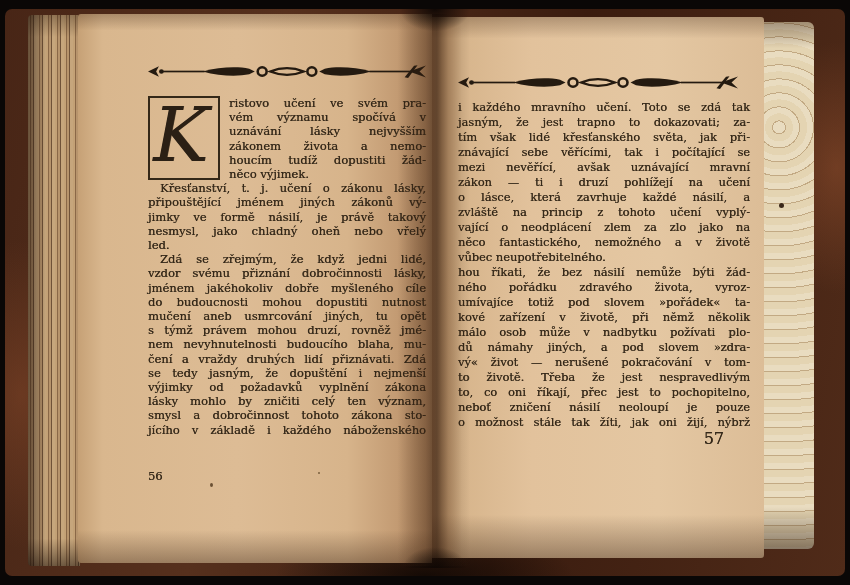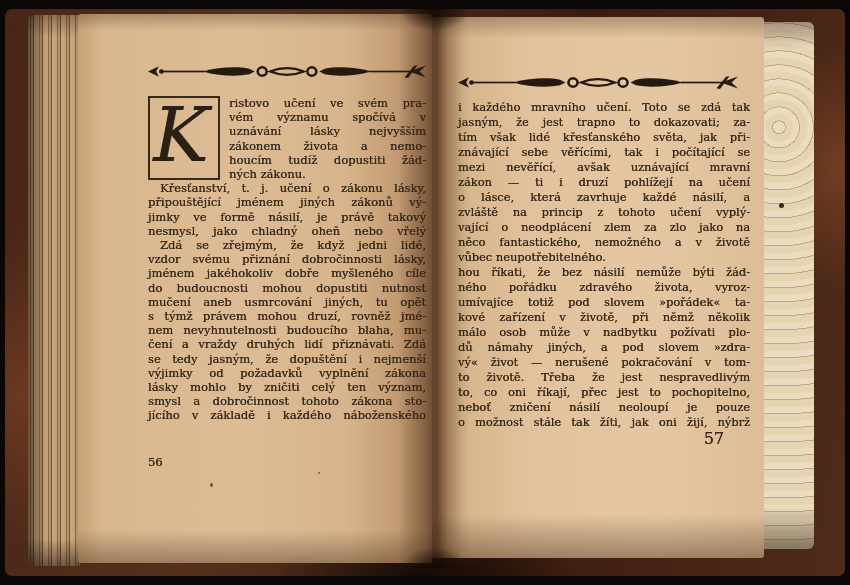--- a/index.html
+++ b/index.html
@@ -103,29 +103,30 @@
       <div class="dc-row">
         <div class="dc-box">
           <span>K</span>
         </div>
         <div class="dc-lines">
           <div class="ln">ristovo učení ve svém pra-</div>
           <div class="ln">vém významu spočívá v</div>
           <div class="ln">uznávání lásky nejvyšším</div>
           <div class="ln">zákonem života a nemo-</div>
           <div class="ln">houcím tudíž dopustiti žád-</div>
-          <div class="ln end">ných zákonu.</div>
+          <div class="ln end">něco výjimek.</div>
         </div>
       </div>
 
       <div class="para">
         <div class="ln ind">Křesťanství, t. j. učení o zákonu lásky,</div>
         <div class="ln">připouštějící jménem jiných zákonů vý-</div>
         <div class="ln">jimky ve formě násilí, je právě takový</div>
         <div class="ln">nesmysl, jako chladný oheň nebo vřelý</div>
+        <div class="ln end">led.</div>
       </div>
 
       <div class="para">
         <div class="ln ind">Zdá se zřejmým, že když jedni lidé,</div>
         <div class="ln">vzdor svému přiznání dobročinnosti lásky,</div>
         <div class="ln">jménem jakéhokoliv dobře myšleného cíle</div>
         <div class="ln">do budoucnosti mohou dopustiti nutnost</div>
         <div class="ln">mučení aneb usmrcování jiných, tu opět</div>
         <div class="ln">s týmž právem mohou druzí, rovněž jmé-</div>
         <div class="ln">nem nevyhnutelnosti budoucího blaha, mu-</div>

